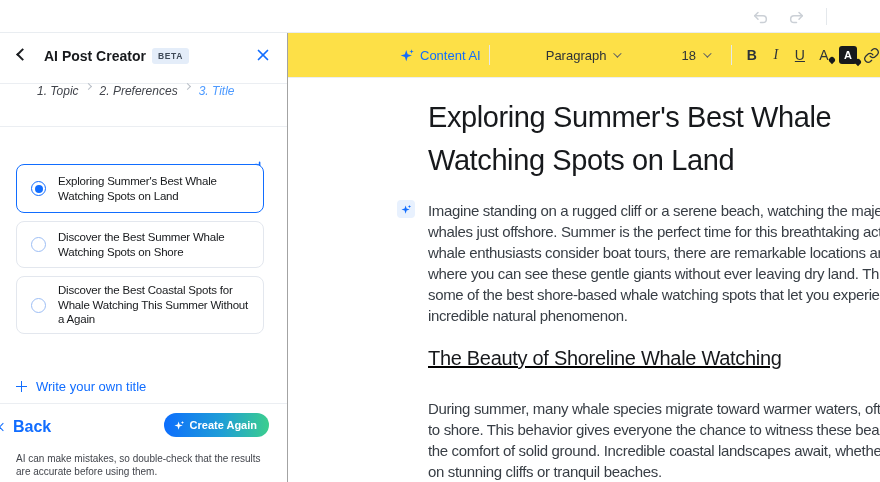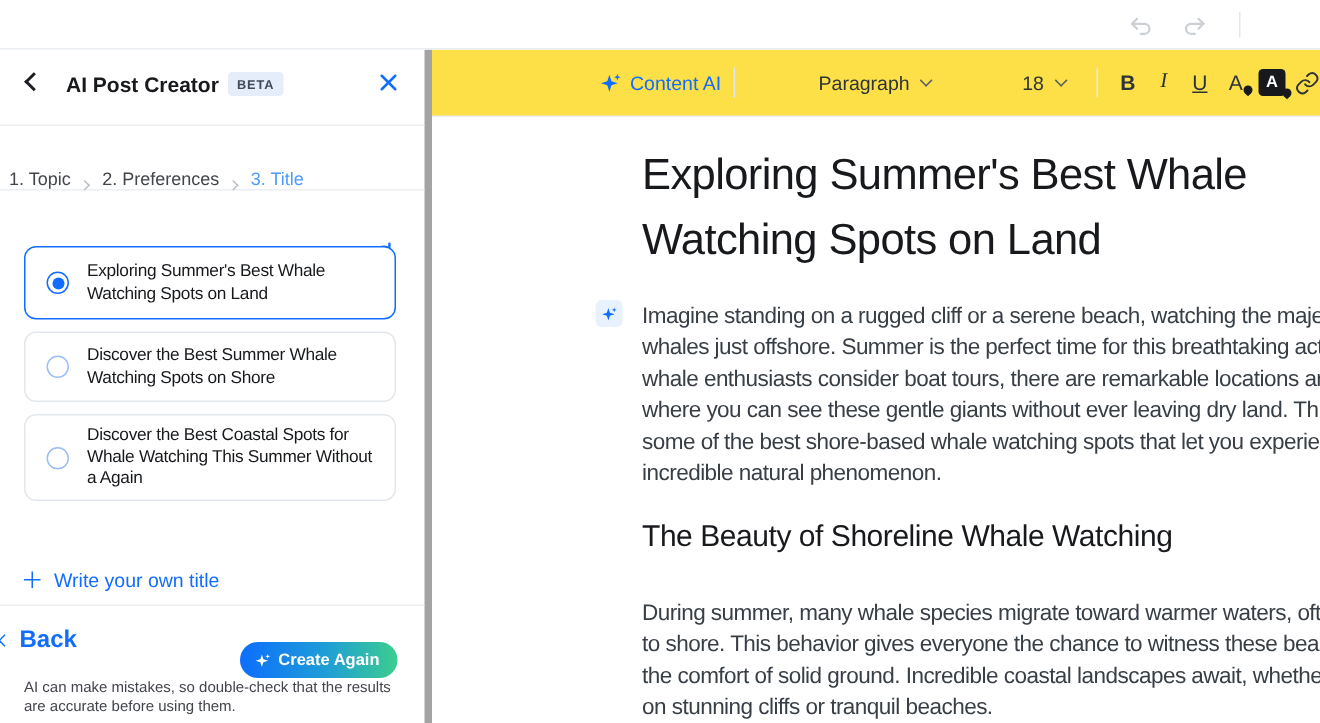--- a/index.html
+++ b/index.html
@@ -8,33 +8,33 @@
 
   
   .topbar { position:absolute; left:0; top:0; width:880px; height:33px;
     background:#fff; border-bottom:1px solid #E9EDF1; z-index:5; }
   .topbar .icon-btn { position:absolute; top:7px; width:20px; height:20px;
     display:flex; align-items:center; justify-content:center; cursor:pointer; }
   .tb-vdiv { position:absolute; top:8px; width:1px; height:17px; background:#E4E8EC; }
 
   
   .sidebar { position:absolute; left:0; top:33px; width:288px; height:449px;
-    background:#fff; border-right:5px solid #a3a3a3; z-index:4; }
+    background:#fff; border-right:1px solid #a3a3a3; z-index:4; }
   .sb-header { position:absolute; left:0; top:0; width:100%; height:50px; }
   .back-chev { position:absolute; left:18px; top:17px; width:9px; height:9px;
     border-left:2px solid #1B1D21; border-bottom:2px solid #1B1D21;
     transform:rotate(45deg); cursor:pointer; }
   .sb-title { position:absolute; left:44px; top:15px; font-size:14px; font-weight:700; color:#17191C; }
   .beta-badge { position:absolute; left:152px; top:15px; background:#E4EDF9; color:#3F4A58;
     font-size:8.5px; font-weight:700; letter-spacing:.6px; padding:3px 6px; border-radius:3px; }
   .sb-close { position:absolute; right:14px; top:14px; width:18px; height:18px; cursor:pointer; }
 
   .sb-steps { position:absolute; left:0; top:50px; width:100%; height:44px;
     border-top:1px solid #EBEEF2; border-bottom:1px solid #EBEEF2;
-    display:flex; align-items:flex-end; padding-left:6px; font-size:12px; color:#42454C; }
+    display:flex; align-items:flex-start; padding-left:37px; font-size:12px; color:#42454C;font-style:italic; }
   .step-sep { width:5px; height:5px; border-right:1.5px solid #B9BFC7; border-bottom:1.5px solid #B9BFC7;
     transform:rotate(-45deg); margin:0 9px 0 7px; }
   .step-active { color:#4D9AFF; }
   .sb-steps span { cursor:pointer; }
 
   .sb-label-row { position:absolute; left:16px; top:131px; width:256px; height:22px; }
   .sb-label { font-size:12.5px; color:#42454C; }
   .req-star { color:#116DFF; font-size:12px; margin-left:3px; }
   .refresh-btn { position:absolute; right:4px; top:-4px; width:22px; height:22px; cursor:pointer; }
 
@@ -57,21 +57,21 @@
   .plus-icon::after  { content:""; position:absolute; left:4.6px; top:0; width:1.8px; height:11px; background:#116DFF; }
 
   .sb-footer-div { position:absolute; left:0; top:370px; width:100%; height:1px; background:#EBEEF2; }
   .back-link { position:absolute; left:0; top:385px; display:flex; align-items:center;
     color:#116DFF; font-size:16px; font-weight:600; cursor:pointer; }
   .back-link .chev { width:6px; height:6px; border-left:1.7px solid #116DFF; border-bottom:1.7px solid #116DFF;
     transform:rotate(45deg); margin-right:7px; }
   .create-btn { position:absolute; right:18px; top:380px; height:24px; padding:0 12px 0 10px;
     border:none; border-radius:13px; cursor:pointer; display:flex; align-items:center; gap:5px;
     background:linear-gradient(90deg,#0D6EFD 0%,#1F9ED6 55%,#3BCE8E 100%);
-    color:#fff; font-size:11px; font-weight:700; font-family:inherit;margin-top:15px; }
+    color:#fff; font-size:11px; font-weight:700; font-family:inherit; }
   .sb-disclaimer { position:absolute; left:16px; top:419px; width:254px;
     font-size:10px; line-height:13px; color:#42454C; }
 
   
   .etoolbar { position:absolute; left:288px; top:33px; width:592px; height:45px;
     background:#fde047; border-bottom:1px solid #EBEEF2; display:flex; align-items:center;
     padding-left:112px; z-index:3; }
   .etb-item { display:flex; align-items:center; flex:none; cursor:pointer; }
   .etb-div { width:1px; height:20px; background:#E4E8EC; margin:0 8px; flex:none; }
   .content-ai { gap:5px; color:#116DFF; font-size:13px; }
@@ -89,21 +89,21 @@
     font-size:11px; font-weight:700; display:flex; align-items:center; justify-content:center; }
   .hl-box + .drop { right:-1px; bottom:2px; }
   .fmt-quote { font-family:"Liberation Serif",serif; font-size:20px; font-weight:700;
     letter-spacing:-2px; line-height:8px; padding-top:8px; color:#2E3338; }
   .fmt-code { font-size:11px; font-weight:600; letter-spacing:-.5px; }
   .post-title div { font-size:29px; line-height:43px; font-weight:500; color:#17191C;
     letter-spacing:-.4px; white-space:nowrap; }
   .post-title { position:absolute; left:428px; top:96px; cursor:text; }
   .p-block { position:absolute; left:428px; cursor:text; }
   .p-block div { font-size:15px; line-height:21px; color:#383E45; letter-spacing:-.35px; white-space:nowrap; }
-  .h2-block { position:absolute; left:428px; top:344px; cursor:text; }
+  .h2-block { position:absolute; left:428px; top:344px; cursor:text;text-decoration:underline; }
   .h2-block div { font-size:20px; line-height:28px; font-weight:500; color:#17191C;
     letter-spacing:-.3px; white-space:nowrap; }
   .para-ai-btn { position:absolute; left:397px; top:200px; width:18px; height:18px;
     background:#E8F1FE; border-radius:4px; display:flex; align-items:center; justify-content:center;
     cursor:pointer; }
 
   svg { display:block; }
 </style>
 </head>
 <body>

